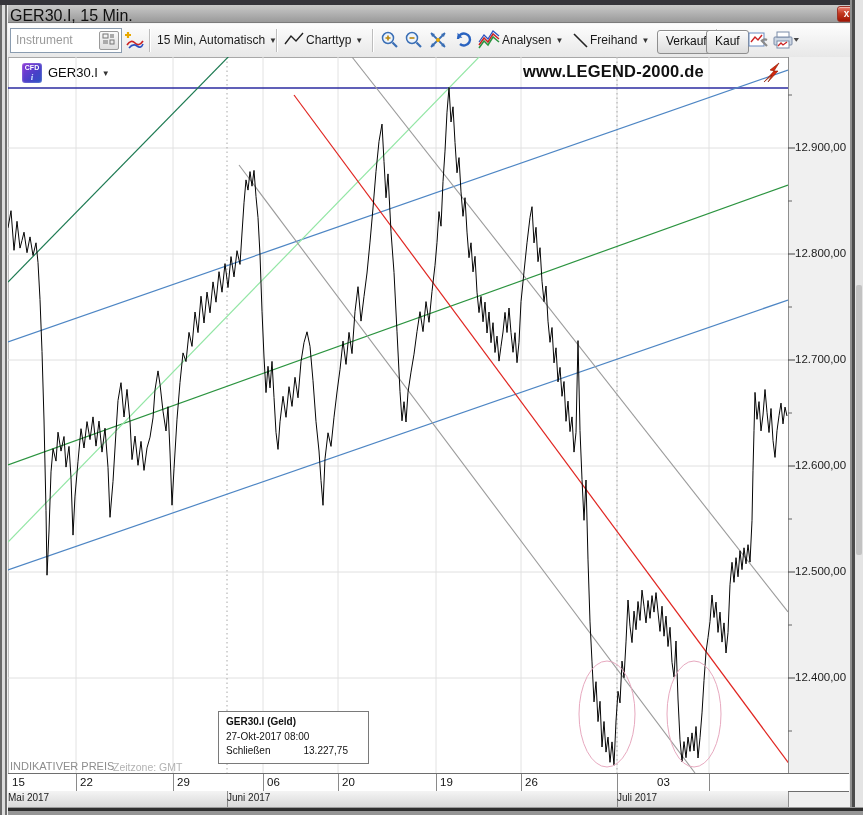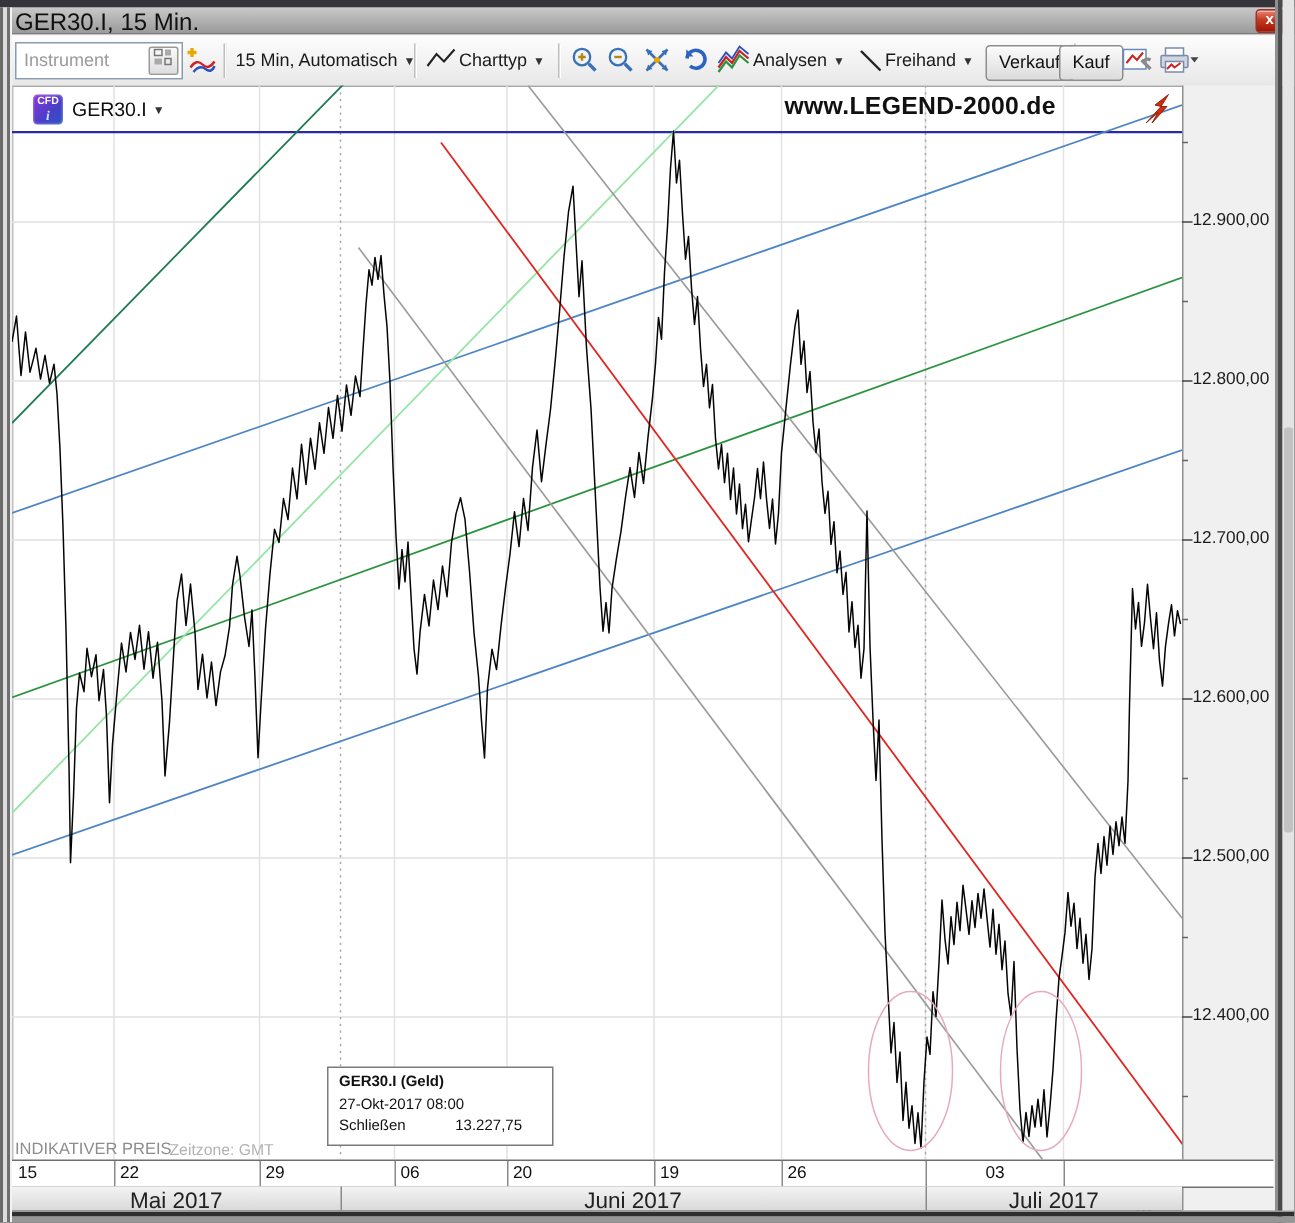--- a/index.html
+++ b/index.html
@@ -33,21 +33,21 @@
   #footer-tz{position:absolute;left:113px;top:761px;font-size:10.5px;color:#b2b2b2;}
   
   #tooltip{position:absolute;left:218px;top:711px;width:122px;background:#fff;border:1px solid #7a7a7a;font-size:10px;color:#111;padding:3px 20px 4px 7px;line-height:14.5px;}
   #tooltip .tt-title{font-weight:bold;}
   #tooltip .tt-close{display:flex;justify-content:space-between;}
   
   #date-row{position:absolute;left:8px;top:773px;width:841px;height:17px;background:#fff;border-top:1px solid #6e6e6e;border-bottom:1px solid #6e6e6e;}
   .date-label{position:absolute;top:2px;font-size:11.5px;color:#111;}
   .date-sep{position:absolute;top:0;width:1px;height:17px;background:#8a8a8a;}
   #month-row{position:absolute;left:8px;top:791px;width:780px;height:16px;background:linear-gradient(#f4f4f4,#d9d9d9);border-bottom:1px solid #5a5a5a;}
-  .month-label{position:absolute;top:1px;font-size:15px;color:#222;text-align:center;}
+  .month-label{position:absolute;top:1px;font-size:10px;color:#222;text-align:left;}
   .month-sep{position:absolute;top:0;width:1px;height:16px;background:#8a8a8a;}
   
   #frame-right1{position:absolute;left:850px;top:0;width:2px;height:815px;background:#8f8f8f;}
   #frame-right2{position:absolute;left:852px;top:0;width:3px;height:815px;background:#4b4b4b;}
   #frame-right3{position:absolute;left:855px;top:0;width:8px;height:815px;background:#e4e4e4;}
   #scroll-thumb{position:absolute;left:856px;top:285px;width:6px;height:270px;background:#c2c2c2;border-radius:2px;cursor:pointer;}
   #frame-bottom1{position:absolute;left:0;top:807px;width:863px;height:1px;background:#9a9a9a;}
   #frame-bottom2{position:absolute;left:0;top:808px;width:863px;height:3px;background:#2e2e2e;}
   #frame-bottom3{position:absolute;left:0;top:811px;width:863px;height:4px;background:#969696;}
   #frame-left{position:absolute;left:0;top:5px;width:8px;height:810px;background:linear-gradient(90deg,#6a6a6a 0 2px,#dcdcdc 2px 5px,#6f6f6f 5px 7px,#f2f2f2 7px 8px);}

